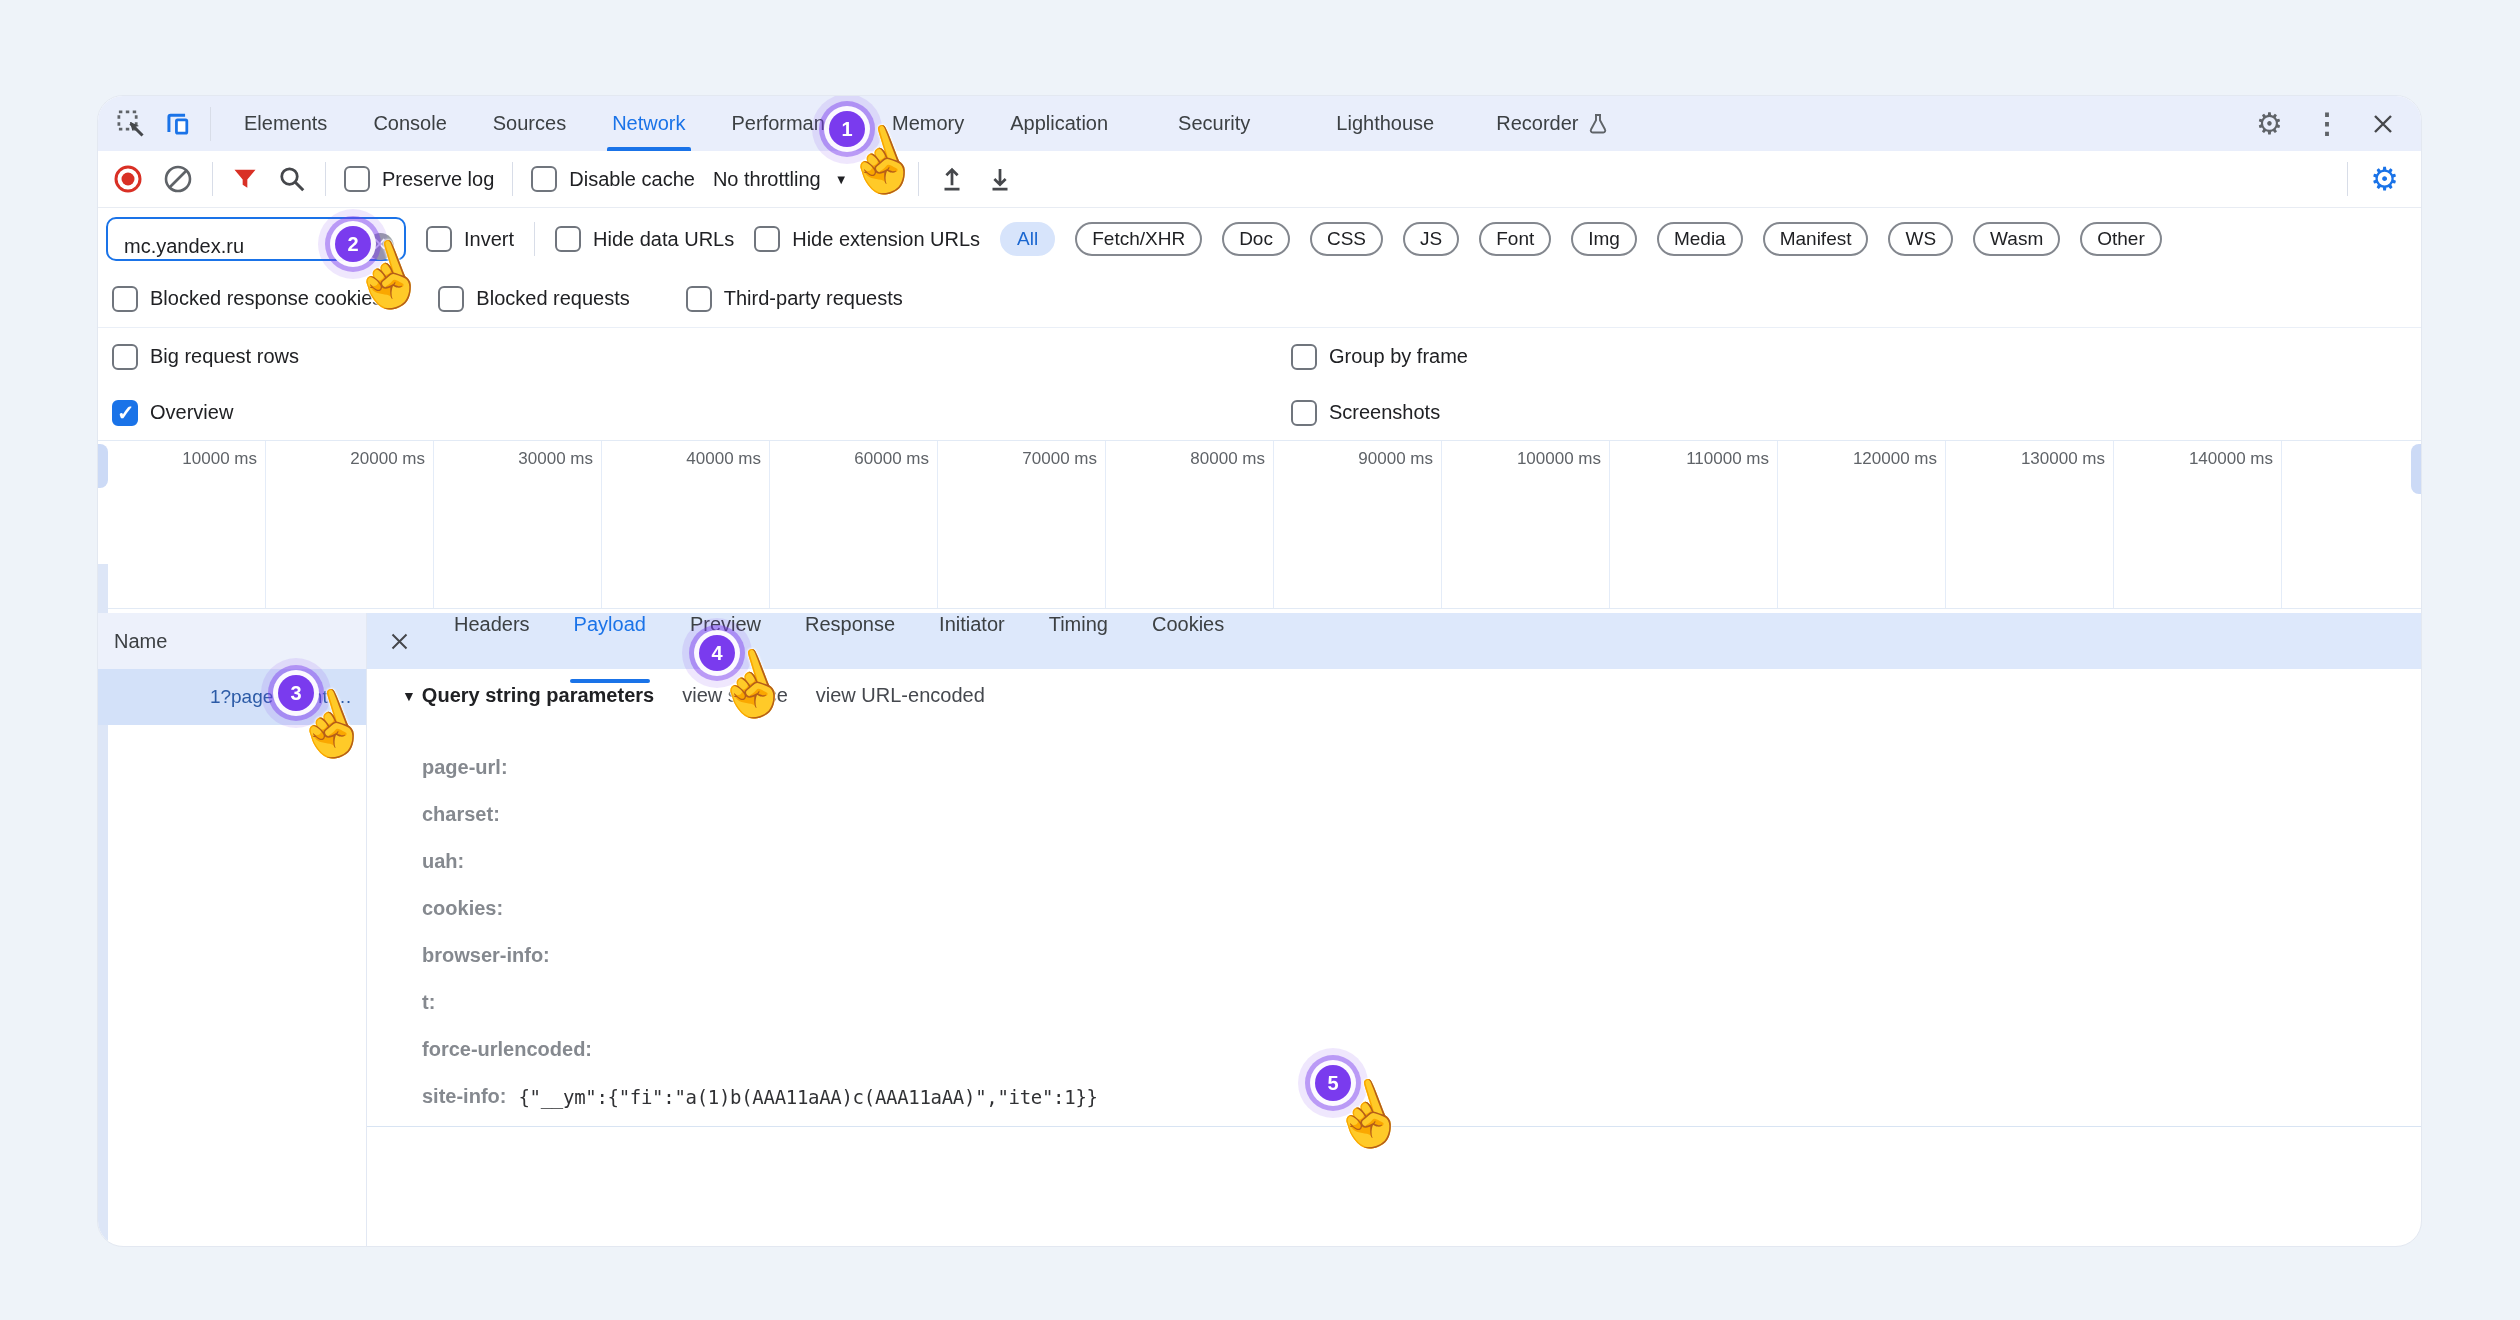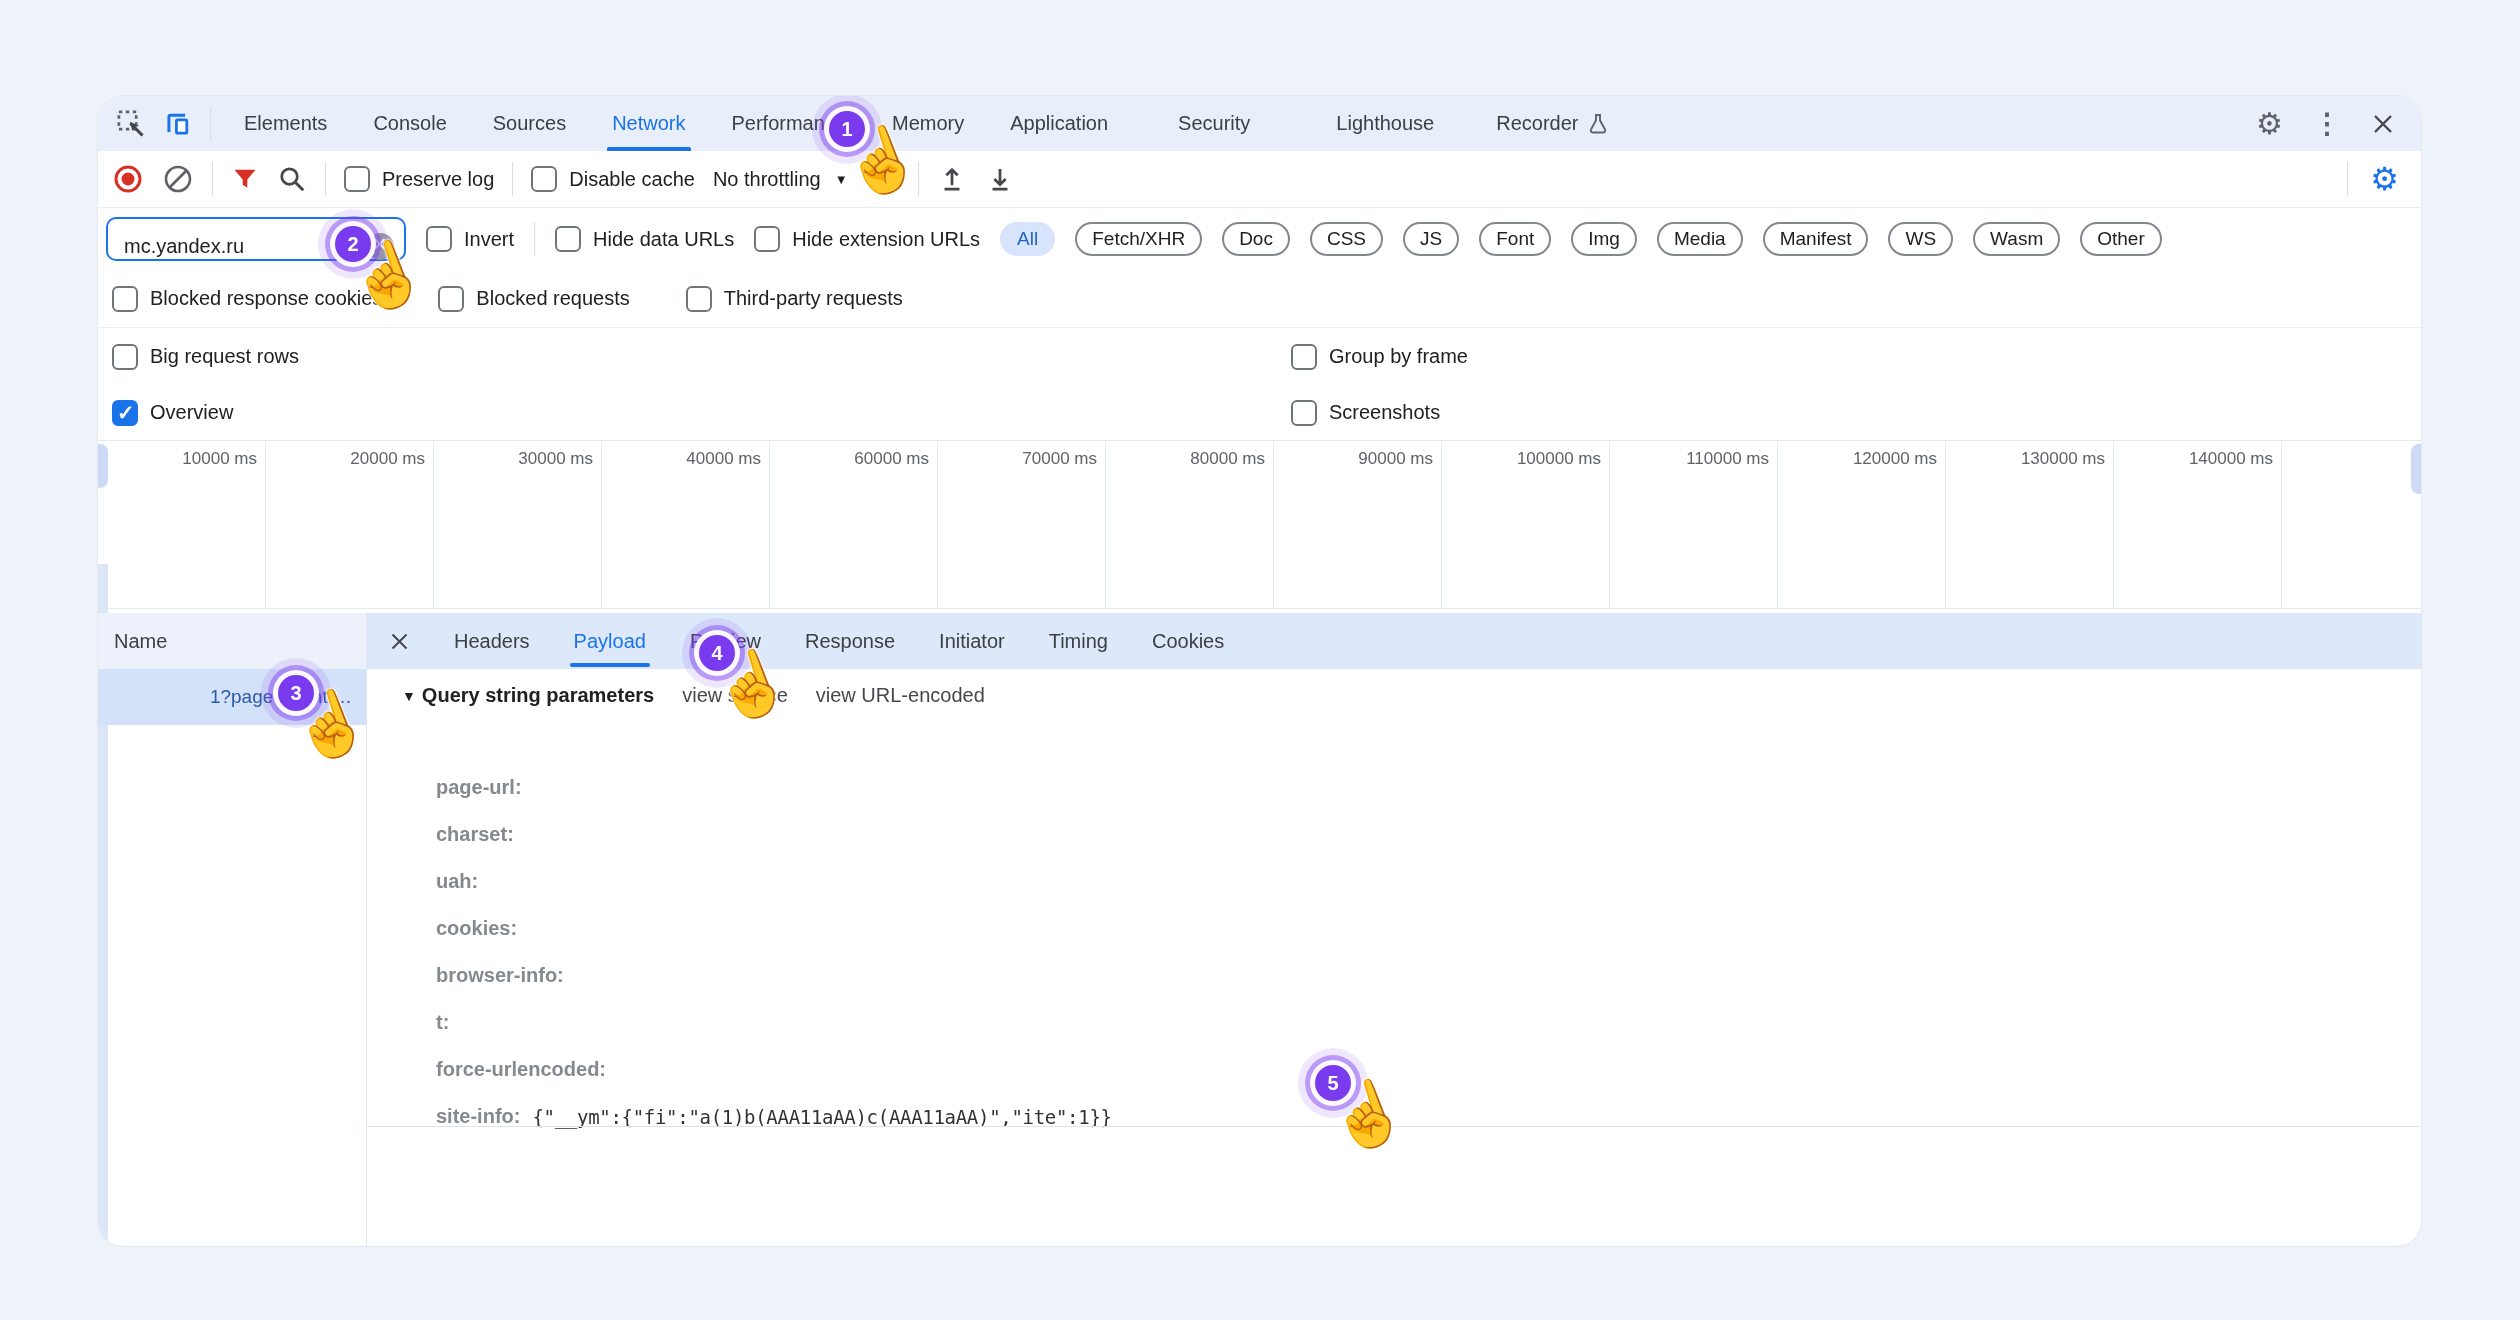--- a/index.html
+++ b/index.html
@@ -22,28 +22,28 @@
   .rightopt{position:absolute;left:1193px;display:flex;align-items:center;gap:12px;}
   
   .timeline{position:absolute;left:0;top:345px;right:0;height:167px;border-bottom:1px solid #e2eaf5;overflow:hidden;display:flex;}
   .tl-cell{flex:0 0 168px;height:100%;border-right:1px solid #e4ecf8;box-sizing:border-box;text-align:right;padding:8px 8px 0 0;font-size:17px;color:#5f6368;}
   .tl-nub{position:absolute;background:#ccdaf6;width:10px;}
   
   .namecol-header{position:absolute;left:0;top:517px;width:268px;height:56px;background:#edf1fb;display:flex;align-items:center;padding-left:16px;box-sizing:border-box;font-size:20px;color:#3c4043;}
   .req-row{position:absolute;left:0;top:573px;width:268px;height:56px;background:#d3e1f9;display:flex;align-items:center;justify-content:flex-end;padding-right:14px;box-sizing:border-box;font-size:19px;color:#2b5aa6;}
   .namecol-border{position:absolute;left:268px;top:517px;bottom:0;width:1px;background:#e2e8f3;}
   .leftstrip{position:absolute;left:0;top:468px;bottom:0;width:10px;background:#dde6f7;border-bottom-left-radius:26px;}
-  .detailtabs{position:absolute;left:269px;top:517px;right:0;height:56px;background:#dde8fb;display:flex;align-items:center;gap:44px;padding-left:22px;box-sizing:border-box;font-size:20px;color:#3c4043;}
+  .detailtabs{position:absolute;left:269px;top:517px;right:0;height:56px;background:#dde8fb;display:flex;gap:44px;padding-left:22px;box-sizing:border-box;font-size:20px;color:#3c4043;}
   .detailtabs .dtab{position:relative;cursor:default;}
   .detailtabs .dtab.selected{color:#1a73e8;}
   .detailtabs .dtab.selected::after{content:"";position:absolute;left:-4px;right:-4px;bottom:-14px;height:4px;background:#1a73e8;border-radius:2px;}
   .qsp-line{position:absolute;left:304px;top:588px;display:flex;align-items:center;gap:28px;}
   .qsp-title{font-weight:bold;font-size:20px;color:#202124;display:flex;align-items:center;gap:6px;}
   .qsp-link{font-size:20px;color:#45484e;}
-  .params{position:absolute;left:324px;top:668px;right:20px;margin-left:14px;}
+  .params{position:absolute;left:324px;top:648px;right:20px;}
   .param-row{height:47px;display:flex;align-items:center;gap:12px;}
   .param-key{font-weight:bold;font-size:20px;color:#85898f;}
   .param-val{font-family:"DejaVu Sans Mono", monospace;font-size:19px;color:#303134;letter-spacing:-0.3px;}
   .pane-divider{position:absolute;left:269px;top:1030px;right:0;height:1px;background:#d8e4f3;}
   
   .mtab{padding:0 23px;font-size:20px;color:#3c4043;position:relative;height:55px;display:flex;align-items:center;gap:8px;}
   .mtab.selected{color:#1a73e8;}
   .mtab.selected::after{content:"";position:absolute;left:18px;right:18px;bottom:0;height:4px;background:#1a73e8;border-radius:2px 2px 0 0;}
   .tab-right{margin-left:auto;display:flex;align-items:center;gap:30px;padding-right:26px;}
   

